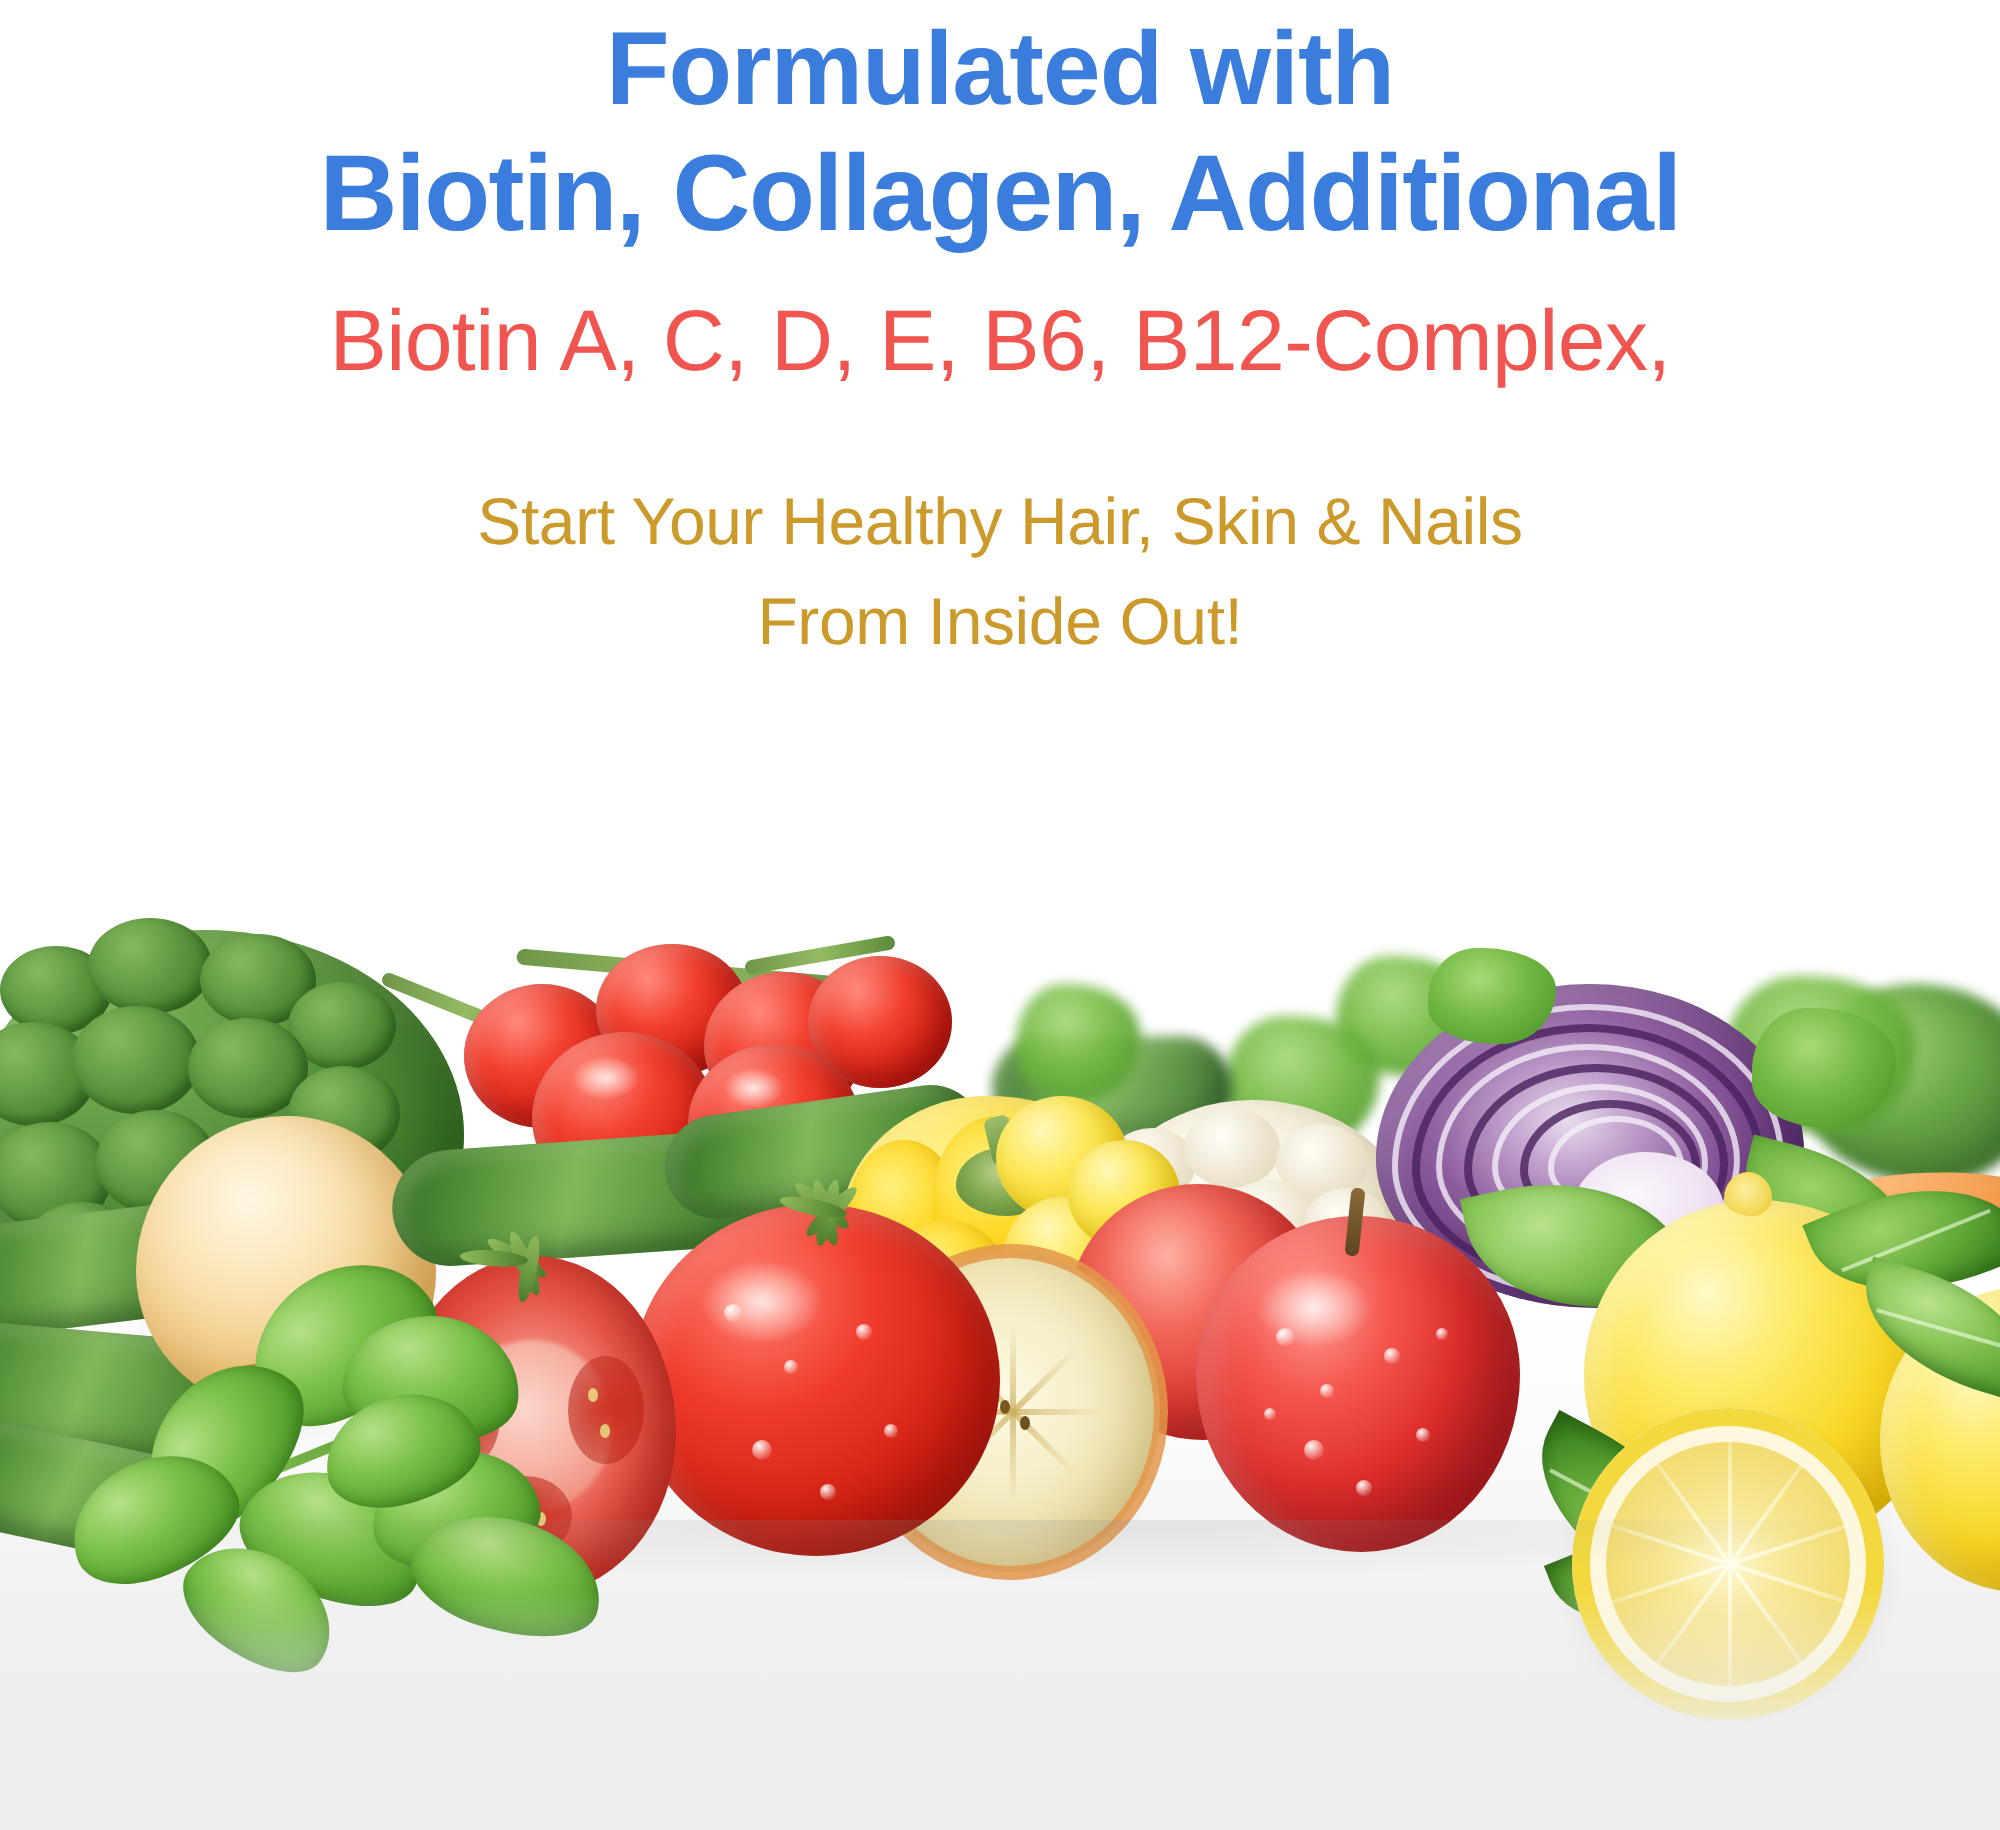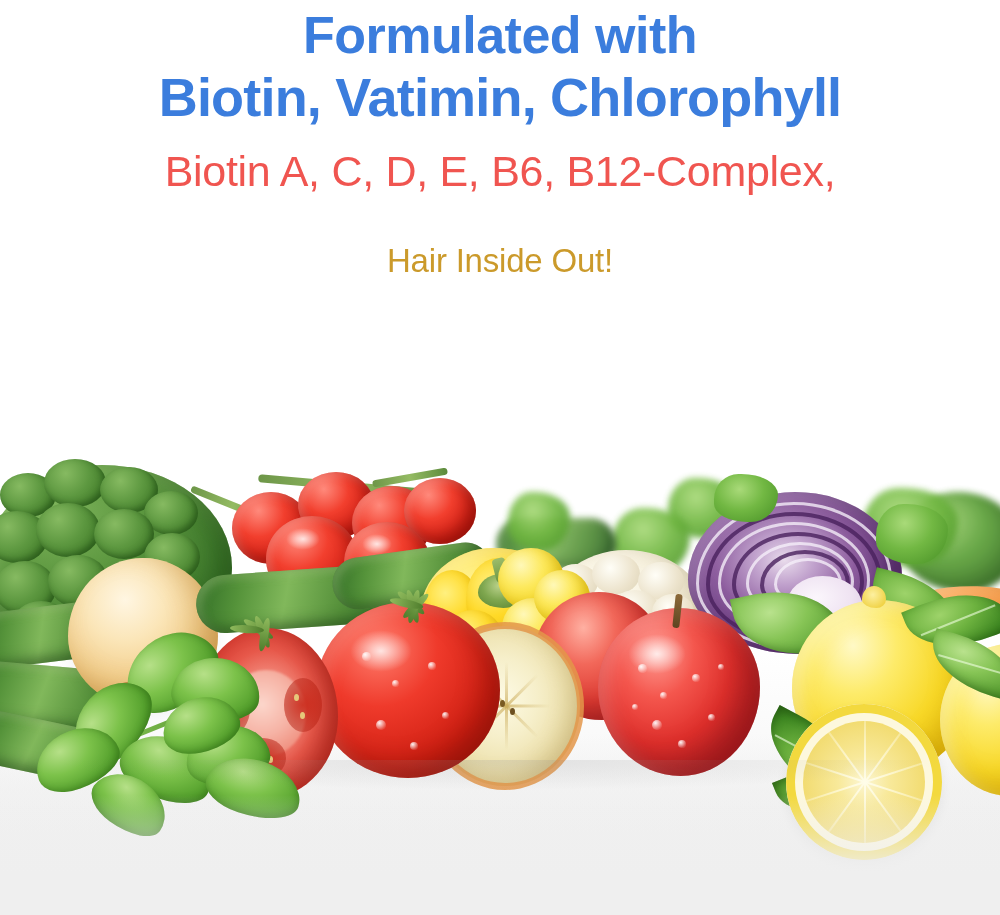--- a/index.html
+++ b/index.html
@@ -421,29 +421,30 @@
 </style>
 </head>
 <body>
 
 <div id="page" style="background: rgb(255, 255, 255);">
 
   <div class="text-block">
 
     <h1 class="headline" style="color: rgb(59, 125, 221);">
       <span class="hl-line hl-line-1">Formulated with</span>
-      <span class="hl-line hl-line-2">Biotin, Vatimin, Chlorophyll</span>
+      <span class="hl-line hl-line-2">Biotin, Collagen, Additional</span>
     </h1>
 
     <h2 class="subhead" style="color: rgb(240, 85, 80);">
       <span class="sh-line">Biotin A, C, D, E, B6, B12-Complex,</span>
     </h2>
 
     <p class="tagline" style="color: rgb(203, 154, 43);">
-      <span class="tg-line">Hair Inside Out!</span>
+      <span class="tg-line">Start Your Healthy Hair, Skin &amp; Nails</span>
+      <span class="tg-line">From Inside Out!</span>
     </p>
 
   </div>
 
   <div class="produce-photo">
     <div class="ground"></div>
 
     <div class="veg gpepper blurry" style="left:900px;top:62px;width:120px;height:100px;"></div>
     <div class="parsley blurry" style="left:862px;top:58px;width:96px;height:78px;"></div>
     <div class="parsley blurry" style="left:668px;top:48px;width:70px;height:60px;"></div>

